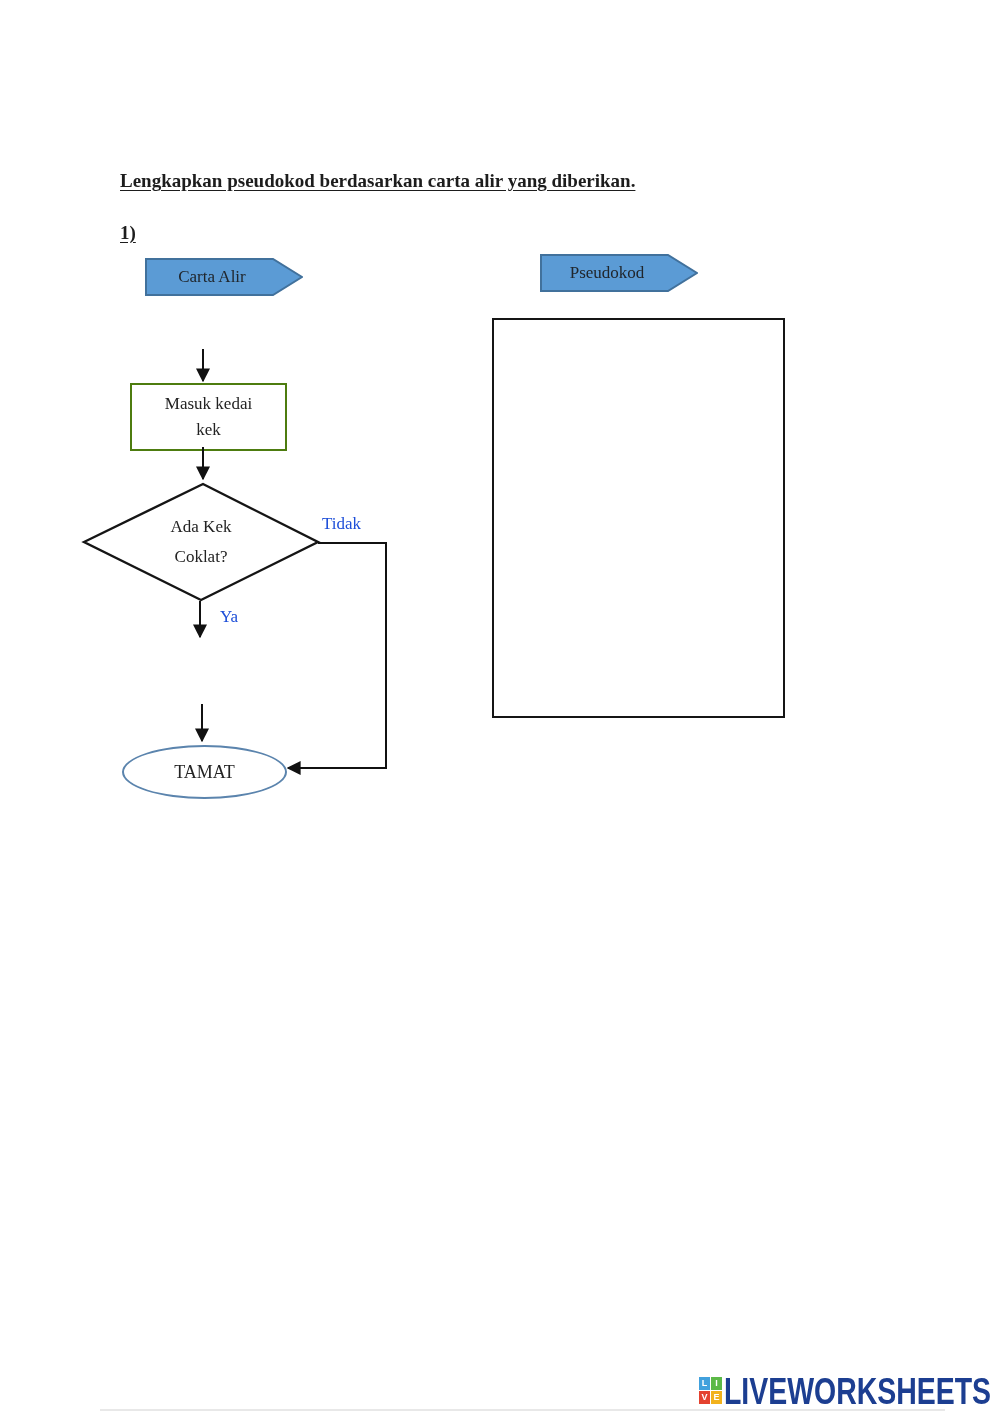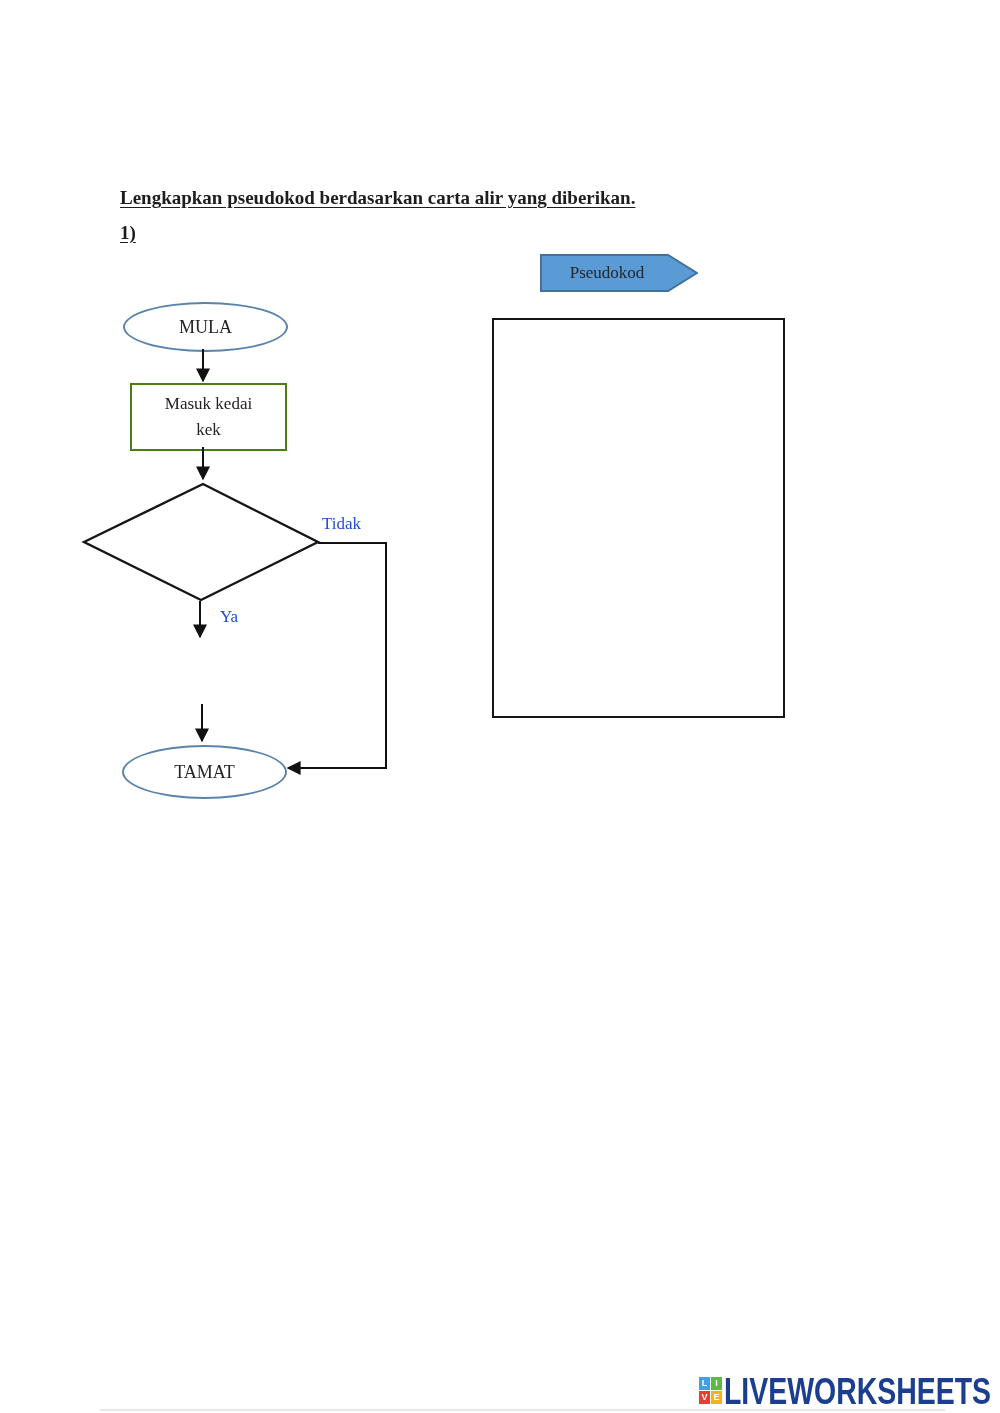--- a/index.html
+++ b/index.html
@@ -1,21 +1,21 @@
 <!DOCTYPE html>
 <html><head>
 <meta charset="utf-8">
 <style>
   html,body{margin:0;padding:0;background:#ffffff;}
   .page{position:relative;width:1000px;height:1413px;background:#ffffff;overflow:hidden;
         font-family:"Liberation Serif","DejaVu Serif",serif;color:#1d1d1d;}
   .abs{position:absolute;}
 
   
-  .title{left:120px;top:187px;font-size:19px;font-weight:bold;
+  .title{left:120px;top:170px;font-size:19px;font-weight:bold;
          text-decoration:underline;text-underline-offset:3px;}
   .qnum{left:120px;top:222px;font-size:19px;font-weight:bold;
         text-decoration:underline;text-underline-offset:3px;}
 
   
   .banner{width:158px;height:38px;}
   .banner svg{position:absolute;left:0;top:0;display:block;}
   .banner svg polygon{stroke:#41719c;stroke-width:2;}
   .banner .lbl{position:absolute;left:0;top:0;width:134px;height:100%;
                display:flex;align-items:center;justify-content:center;
@@ -53,42 +53,49 @@
   .edge-artifact{left:100px;top:1409px;width:845px;height:2px;background:#d8d8d8;opacity:.6;}
 </style>
 </head>
 <body>
 
 <div class="page">
 
   <div class="abs title">Lengkapkan pseudokod berdasarkan carta alir yang diberikan.</div>
   <div class="abs qnum">1)</div>
 
+  <div class="abs banner" style="left:145px;top:258px;">
+    <svg width="158" height="38" viewBox="0 0 158 38">
+      <polygon points="1,1 128,1 157,19 128,37 1,37" fill="#5b9bd5"></polygon>
+    </svg>
+    <span class="lbl">Carta Alir</span>
+  </div>
 
   <div class="abs banner" style="left:540px;top:254px;">
     <svg width="158" height="38" viewBox="0 0 158 38">
       <polygon points="1,1 128,1 157,19 128,37 1,37" fill="#5b9bd5"></polygon>
     </svg>
     <span class="lbl">Pseudokod</span>
   </div>
 
   <div class="abs pseudobox"></div>
 
-  <div class="abs node-ellipse" style="left:123px;top:302px;width:161px;height:46px;">
-    <span>MULA</span>
-  </div>
 
   <div class="abs node-rect" style="left:130px;top:383px;width:153px;height:64px;">
     <span>Masuk kedai</span>
     <span>kek</span>
   </div>
 
   <svg class="abs diamond-svg" style="left:80px;top:480px;" width="242" height="124" viewBox="0 0 242 124">
     <polygon points="4,62 123,4 238,62 121,120"></polygon>
   </svg>
+  <div class="abs diamond-text">
+    <div>Ada Kek</div>
+    <div>Coklat?</div>
+  </div>
 
   <div class="abs flow-label" style="left:322px;top:514px;">Tidak</div>
   <div class="abs flow-label" style="left:220px;top:607px;">Ya</div>
 
 
   <div class="abs node-ellipse" style="left:122px;top:745px;width:161px;height:50px;">
     <span>TAMAT</span>
   </div>
 
   <svg class="connectors" width="1000" height="1413" viewBox="0 0 1000 1413">

